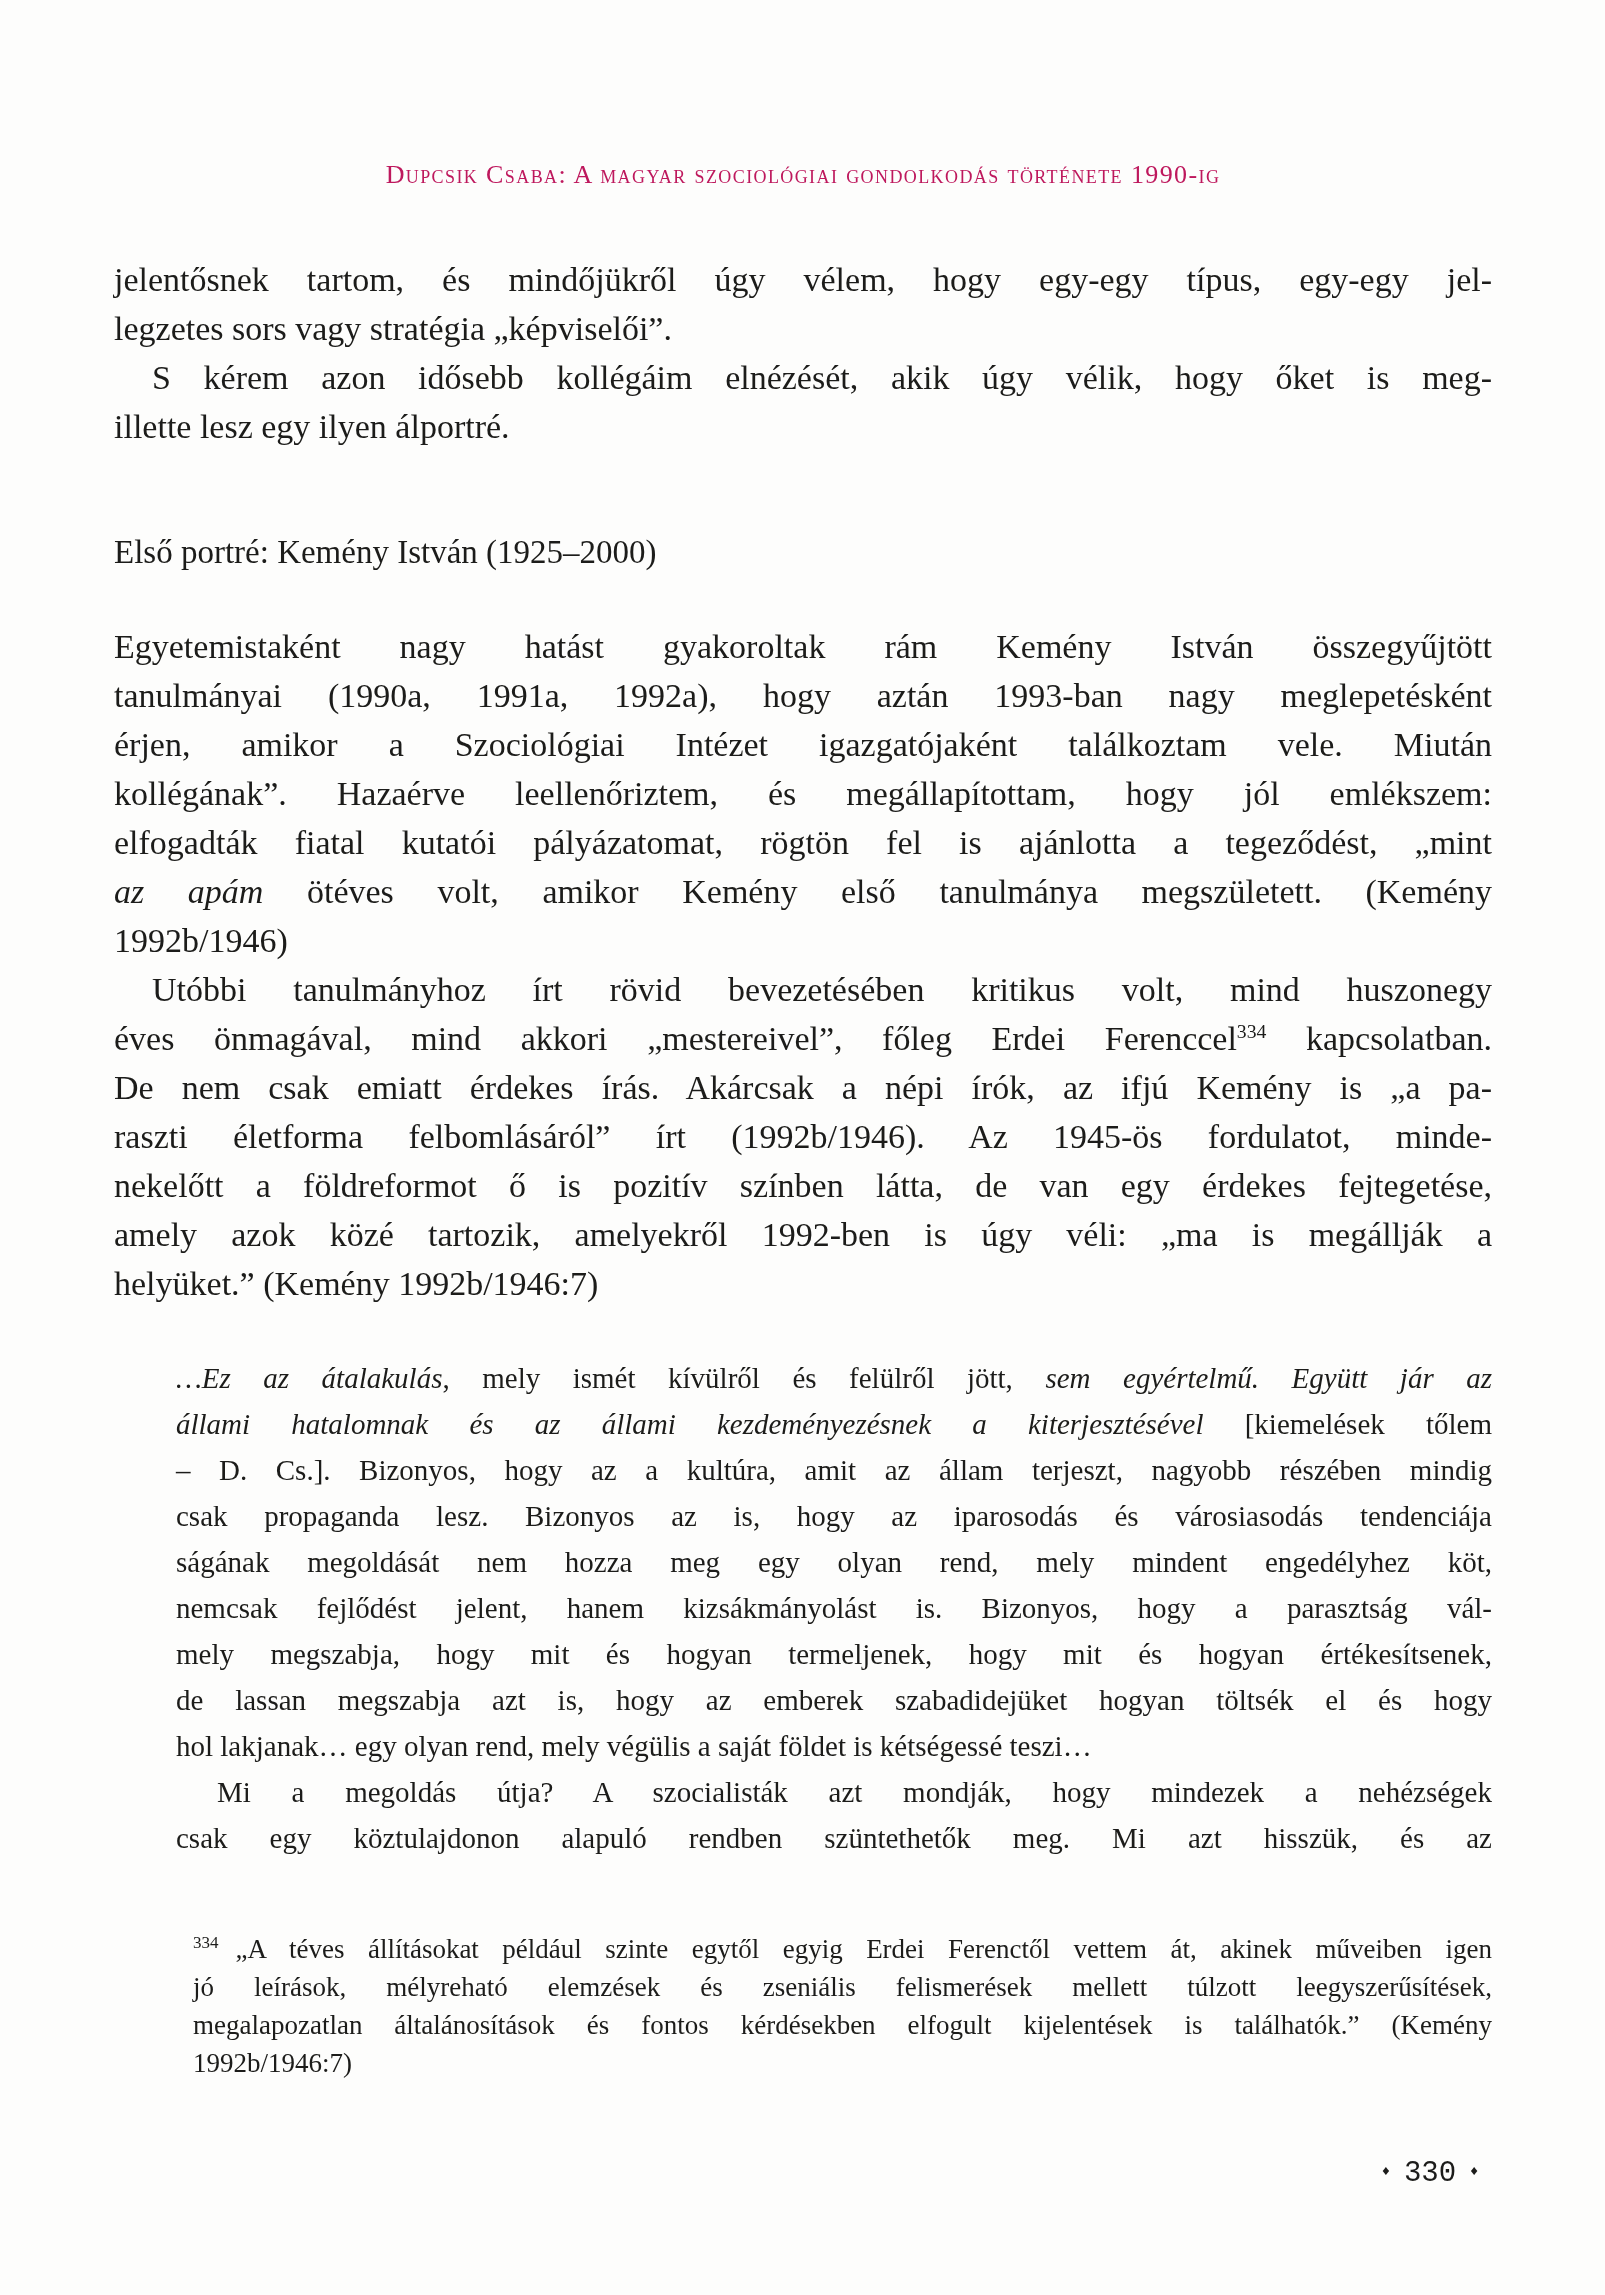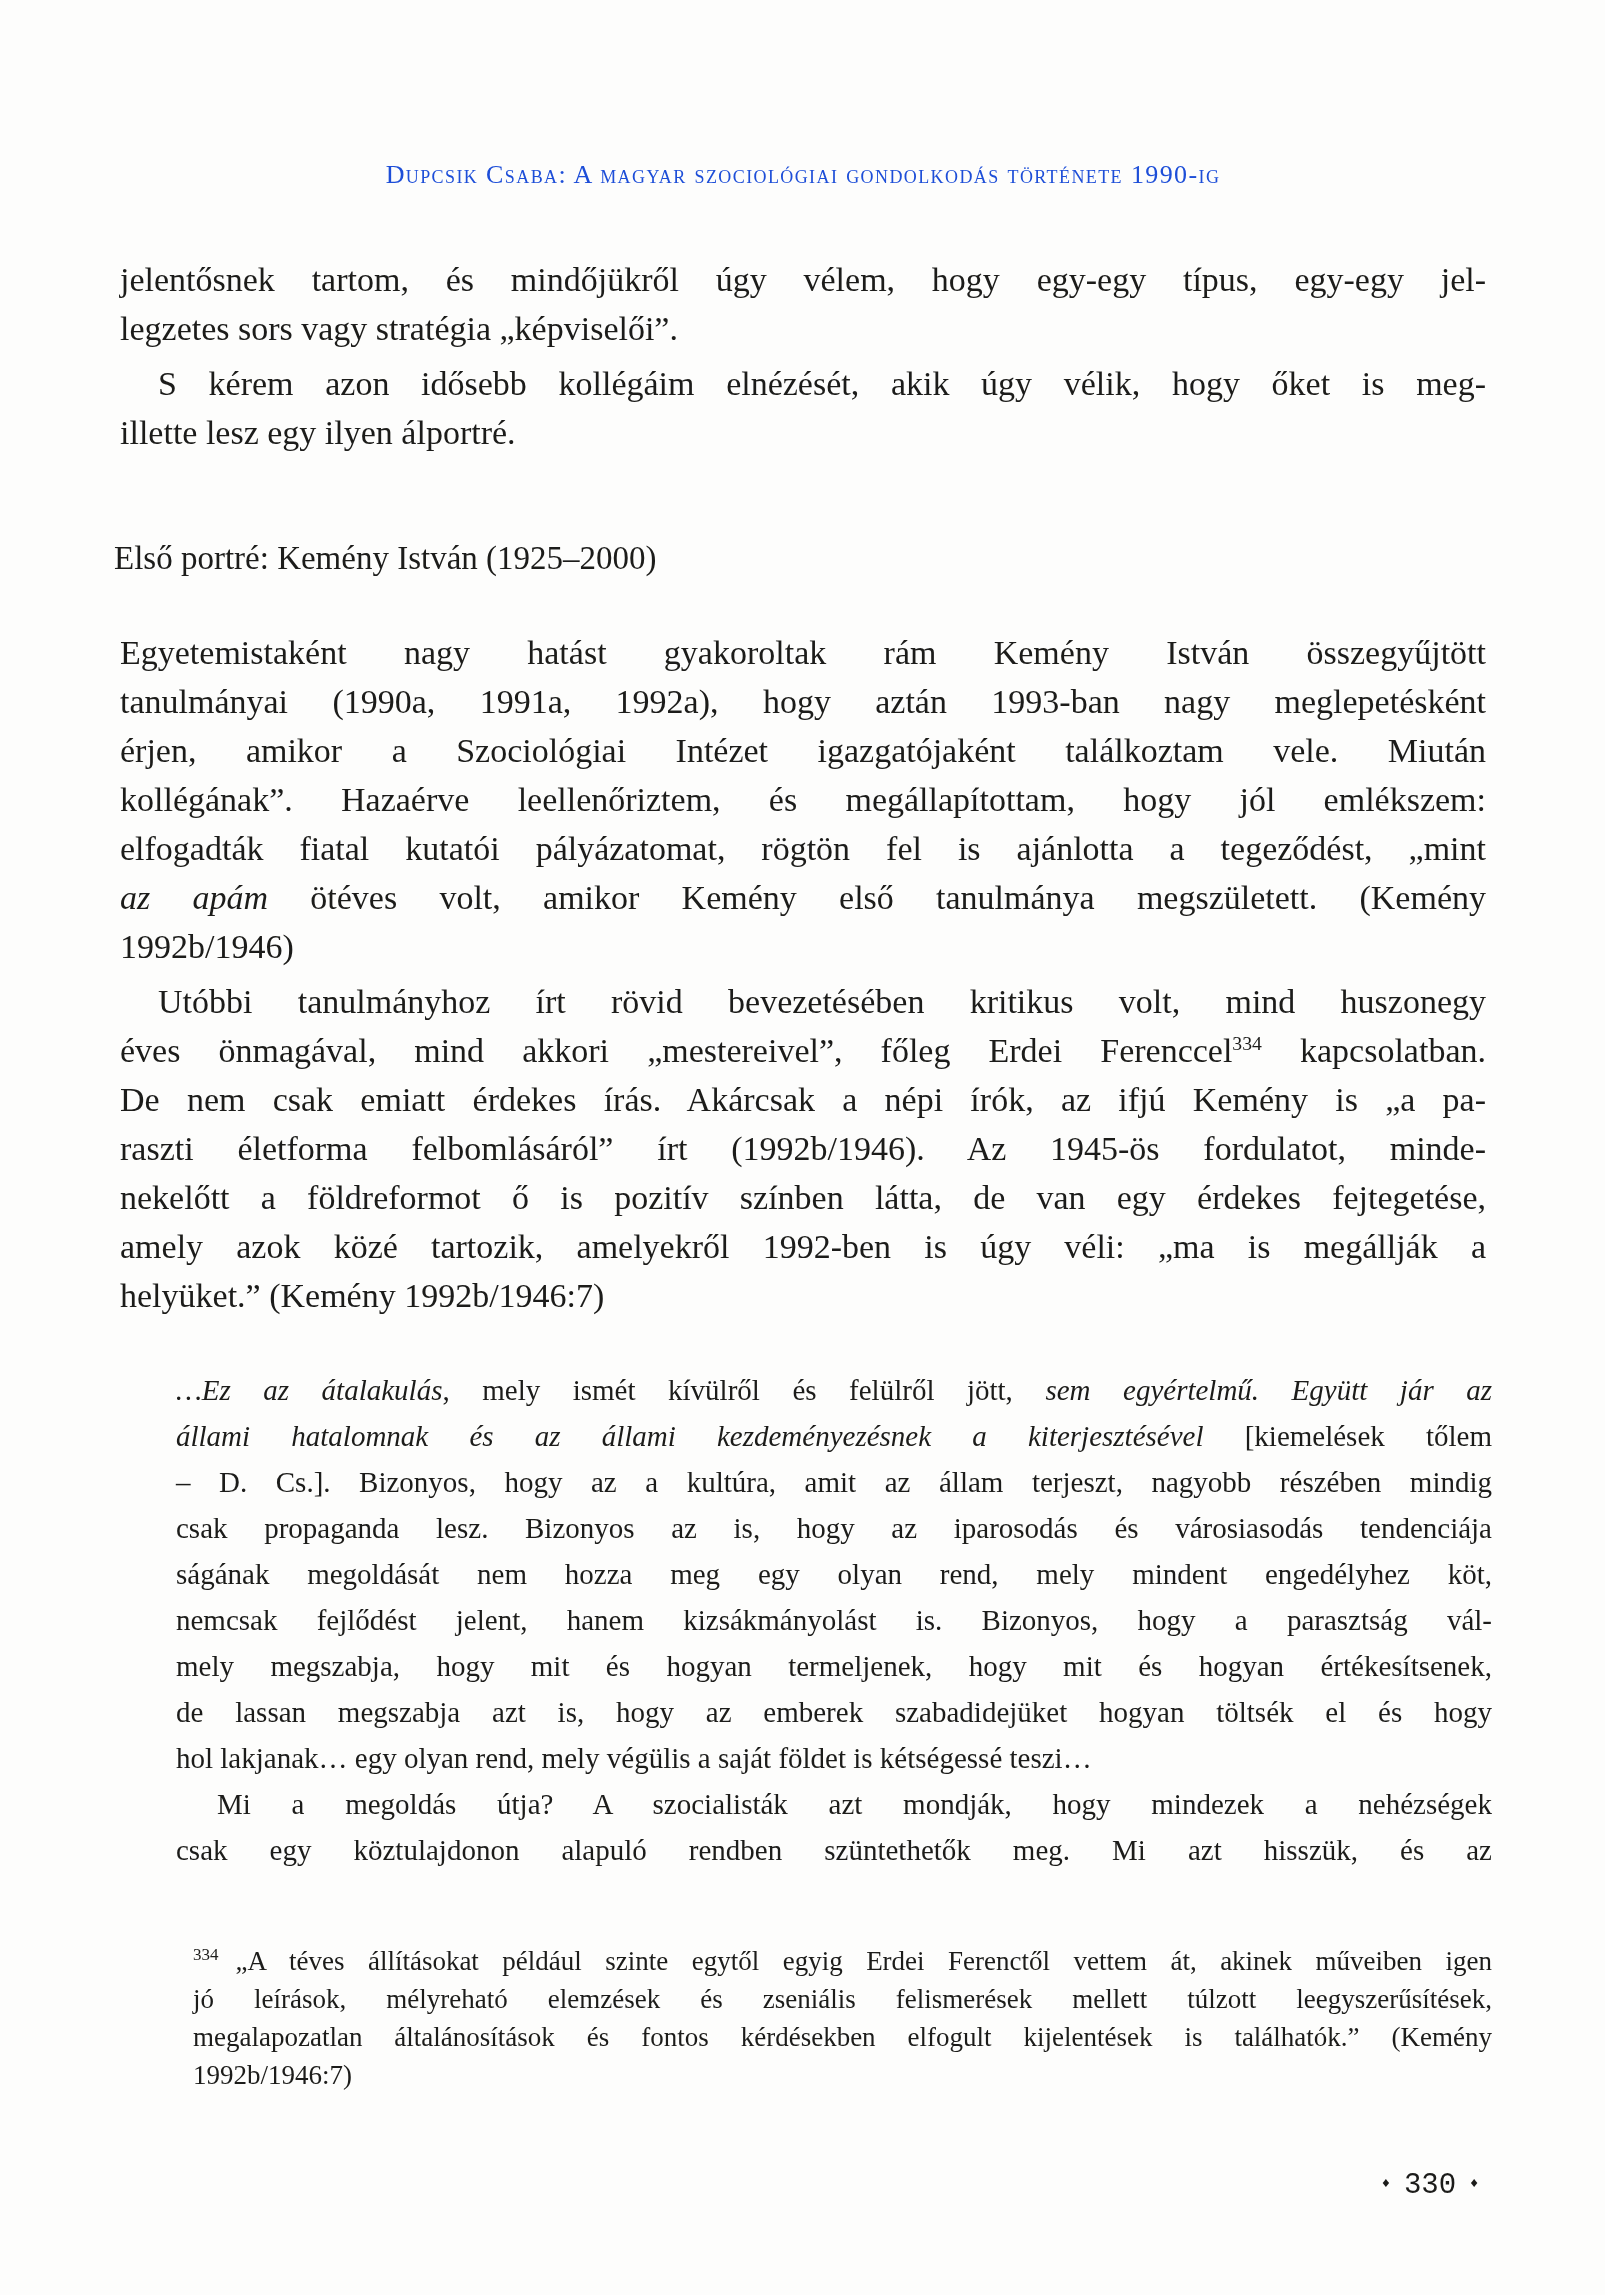--- a/index.html
+++ b/index.html
@@ -15,25 +15,25 @@
     box-sizing: border-box;
     padding: 159px 113px 52px 114px;
     background: #fdfdfc;
   }
   .running-header {
     text-align: center;
     font-variant: small-caps;
     font-size: 26px;
     line-height: 31px;
     letter-spacing: 1.4px;
-    color: #1d4ed8;
+    color: #be185d;
     margin-bottom: 65px;
   }
   .text-block { display: block; }
-  .block { margin: 6px; }
+  .block { margin: 0; }
   .para  { font-size: 34px; line-height: 49px; }
   .heading {
     font-size: 33px;
     line-height: 49px;
     text-align: center;
     margin: 77px 0 45px 0;
   }
   .quote {
     margin: 47px 0 0 62px;
     font-size: 29px;

